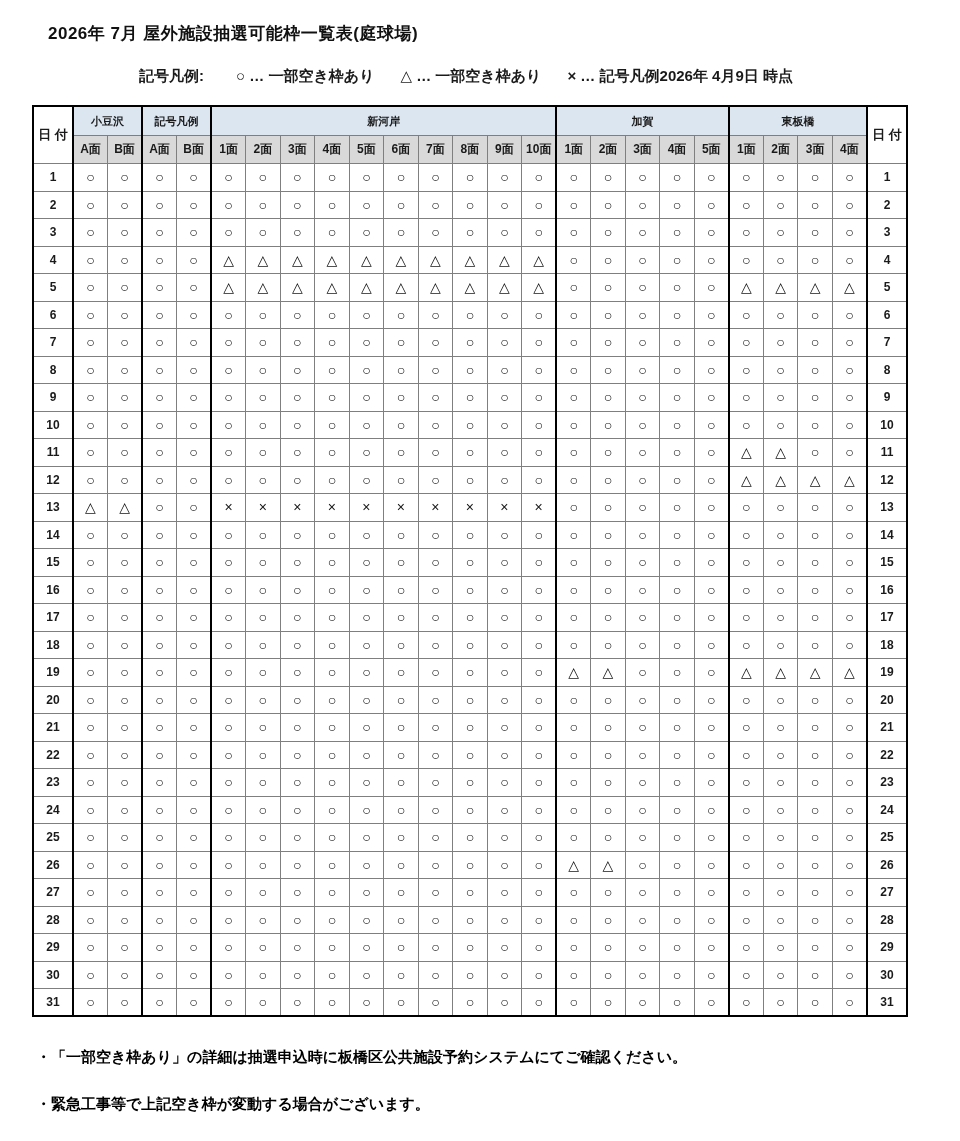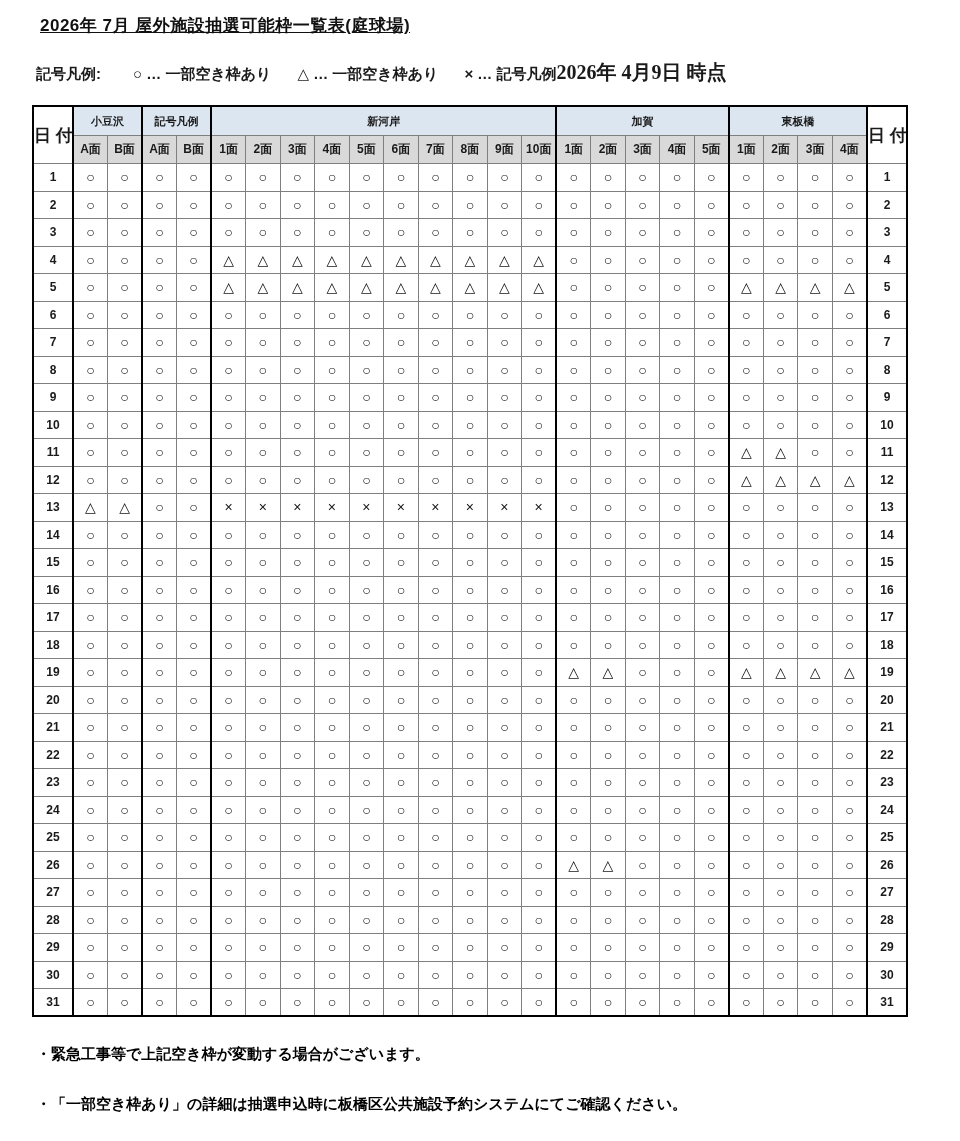--- a/index.html
+++ b/index.html
@@ -6,40 +6,39 @@
     margin: 0;
     padding: 0;
     background: #ffffff;
     width: 960px;
     font-family: "Liberation Sans", "DejaVu Sans", sans-serif;
     color: #1a1a1a;
   }
   .page { width: 960px; height: 1141px; position: relative; }
 
   .title {
-    margin: 4px;
+    margin: 12px;
     padding: 10px 0 0 36px;
     font-size: 17px;
     font-weight: bold;
     letter-spacing: 0.5px;
     color: #111;
-    text-decoration: underline;
   }
 
   .legend-row {
     display: flex;
-    justify-content: flex-start;
+    justify-content: center;
     align-items: baseline;
     margin: 22px 64px 0 36px;
     font-size: 15px;
     font-weight: bold;
   }
   .legend { display: flex; gap: 26px; align-items: baseline; }
   .legend-label { margin-right: 6px; }
-  .as-of { font-size: 20px; font-weight: bold; font-family: Liberation Serif, serif; }
+  .as-of { font-size: 15px; font-weight: bold; }
 
   table.avail {
     border-collapse: collapse;
     table-layout: fixed;
     width: 876px;
     margin: 19px 0 0 32px;
     border: 2px solid #000;
   }
   table.avail th, table.avail td {
     border: 1px solid #7f7f7f;
@@ -62,21 +61,21 @@
   th.court {
     background: #d9d9d9;
     height: 27px;
     font-size: 12px;
     font-weight: bold;
     border-bottom: 1px solid #000;
   }
   th.date-col {
     width: 38px;
     background: #ffffff;
-    font-size: 17px;
+    font-size: 13px;
     font-weight: bold;
     border-bottom: 1px solid #000;
     margin-left: 32px;
   }
   tbody tr { height: 27.5px; }
   td.day { font-size: 12px; font-weight: bold; background: #fff; }
   td.sym { font-size: 14px; color: #141414; }
 
   .notes { margin-left: 36px; }
   .note { font-size: 15px; font-weight: bold; color: #000; }
@@ -973,18 +972,18 @@
           <td class="sym gs">○</td>
           <td class="sym">○</td>
           <td class="sym">○</td>
           <td class="sym">○</td>
           <td class="day gs">31</td>
         </tr>
       </tbody>
     </table>
 
   <div class="notes">
+    <div class="note note-2">・「一部空き枠あり」の詳細は抽選申込時に板橋区公共施設予約システムにてご確認ください。</div>
     <div class="note note-1">・緊急工事等で上記空き枠が変動する場合がございます。</div>
-    <div class="note note-2">・「一部空き枠あり」の詳細は抽選申込時に板橋区公共施設予約システムにてご確認ください。</div>
     <div class="note note-3">※加賀、新河岸庭球場の土日祝は×でも、早朝(7-9)のみ空いている場合もございます。</div>
   </div>
 
 </div>
 
 </body></html>

